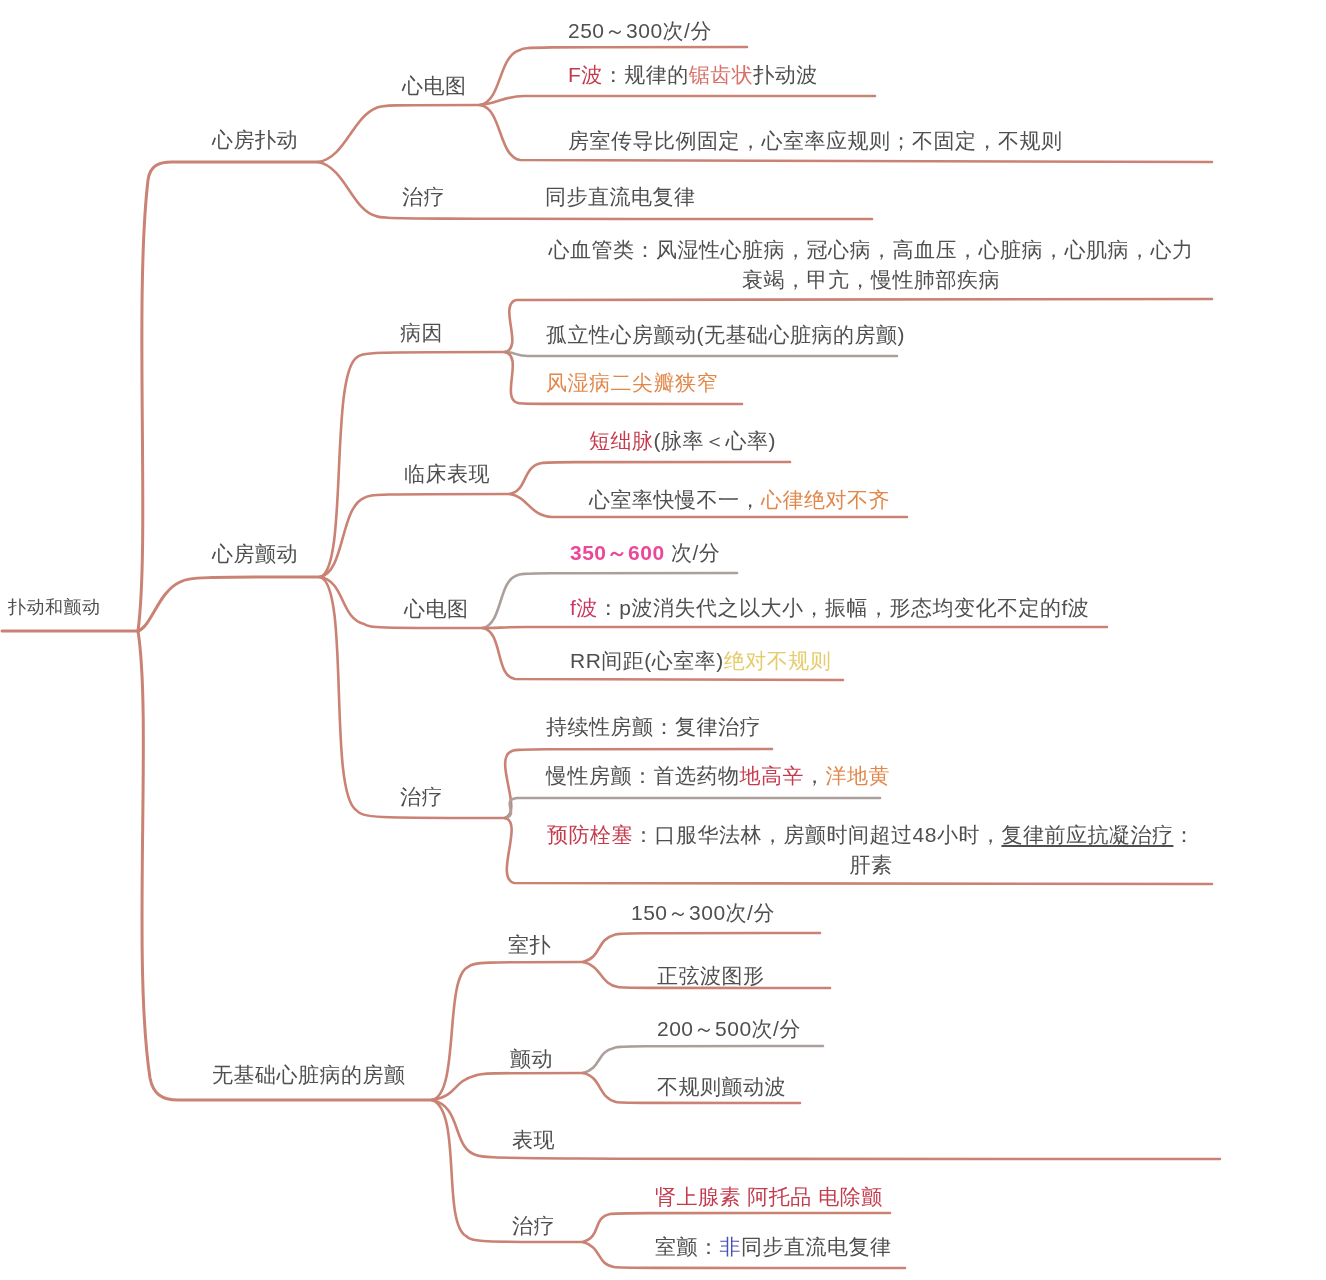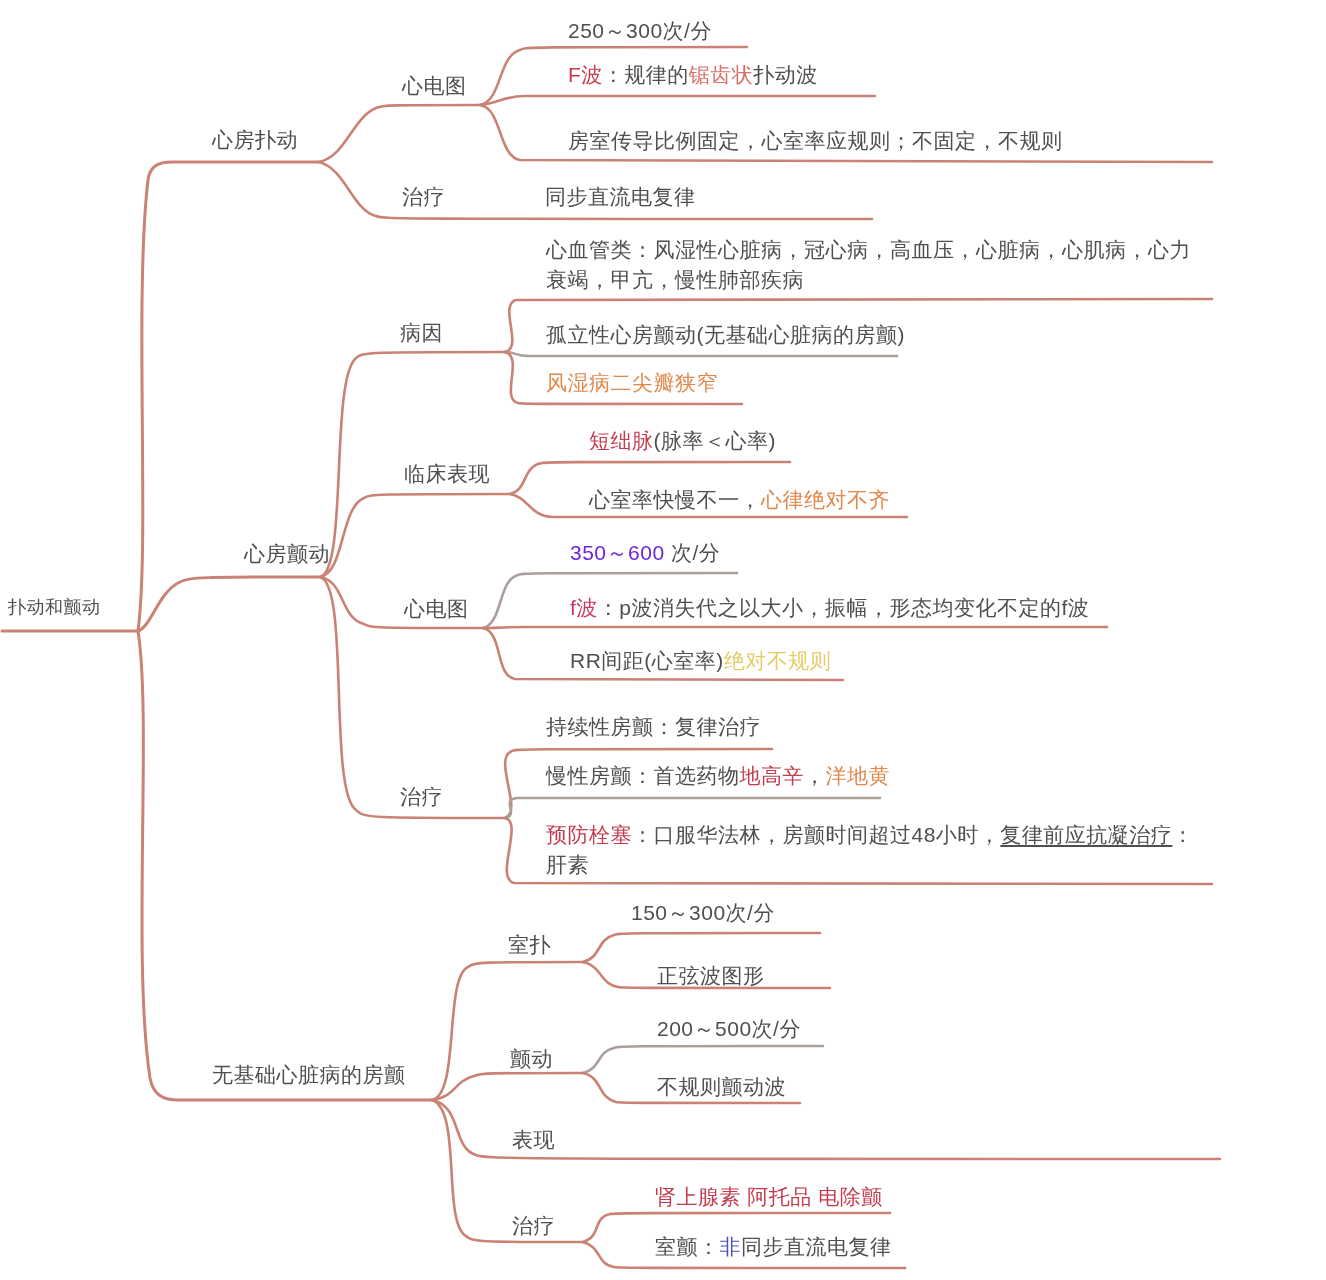--- a/index.html
+++ b/index.html
@@ -14,27 +14,28 @@
   svg.lines path{fill:none;stroke:#c98273;stroke-width:2.6;stroke-linecap:round;}
   svg.lines path.thick{stroke-width:3;}
   svg.lines path.gray{stroke:#ab9f9b;}
   .node{
     position:absolute;
     font-size:21px;
     line-height:28px;
     color:#4f4f4f;
     white-space:nowrap;
     letter-spacing:0.5px;
+    text-align:center;
   }
   .node.wrap{white-space:normal;line-height:30px;}
   .node.root{font-size:18px;}
   .red{color:#c43b4e;}
   .salmon{color:#d9716a;}
   .orange{color:#e2874a;}
-  .tan{color:#6d28d9;}
+  .tan{color:#ec4899;font-weight:bold;}
   .yellow{color:#e5cc6a;}
   .magenta{color:#c93a62;}
   .blue{color:#4a50b5;}
   .uline{text-decoration:underline;text-underline-offset:3px;}
 </style>
 </head>
 <body>
 
 <div id="canvas">
 
@@ -80,21 +81,21 @@
   <div class="node" style="left:212px;top:126px;">心房扑动</div>
   <div class="node" style="left:402px;top:72px;">心电图</div>
   <div class="node" style="left:568px;top:17px;">250～300次/分</div>
   <div class="node" style="left:568px;top:61px;">
     <span class="red">F波</span><span>：规律的</span><span class="salmon">锯齿状</span><span>扑动波</span>
   </div>
   <div class="node" style="left:568px;top:127px;">房室传导比例固定，心室率应规则；不固定，不规则</div>
   <div class="node" style="left:402px;top:183px;">治疗</div>
   <div class="node" style="left:545px;top:183px;">同步直流电复律</div>
 
-  <div class="node" style="left:212px;top:540px;margin-left:32px;">心房颤动</div>
+  <div class="node" style="left:212px;top:540px;">心房颤动</div>
 
   <div class="node" style="left:400px;top:319px;">病因</div>
   <div class="node wrap" style="left:546px;top:235px;width:650px;">心血管类：风湿性心脏病，冠心病，高血压，心脏病，心肌病，心力衰竭，甲亢，慢性肺部疾病</div>
   <div class="node" style="left:546px;top:321px;">孤立性心房颤动(无基础心脏病的房颤)</div>
   <div class="node orange" style="left:546px;top:369px;">风湿病二尖瓣狭窄</div>
 
   <div class="node" style="left:404px;top:460px;">临床表现</div>
   <div class="node" style="left:589px;top:427px;">
     <span class="red">短绌脉</span><span>(脉率＜心率)</span>
   </div>

